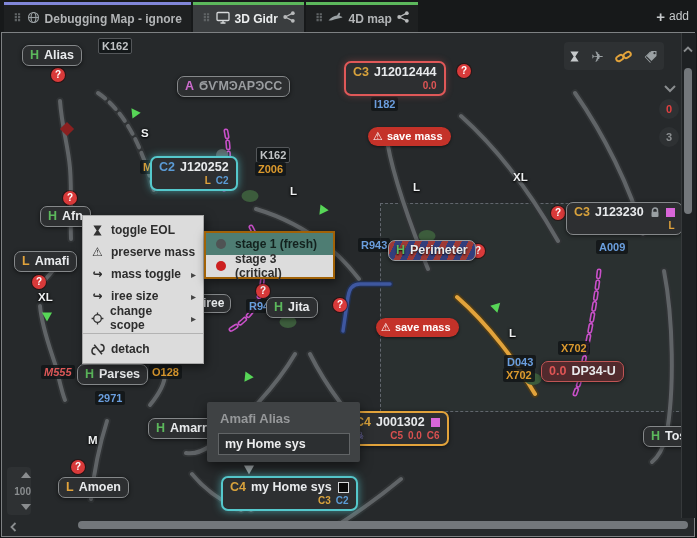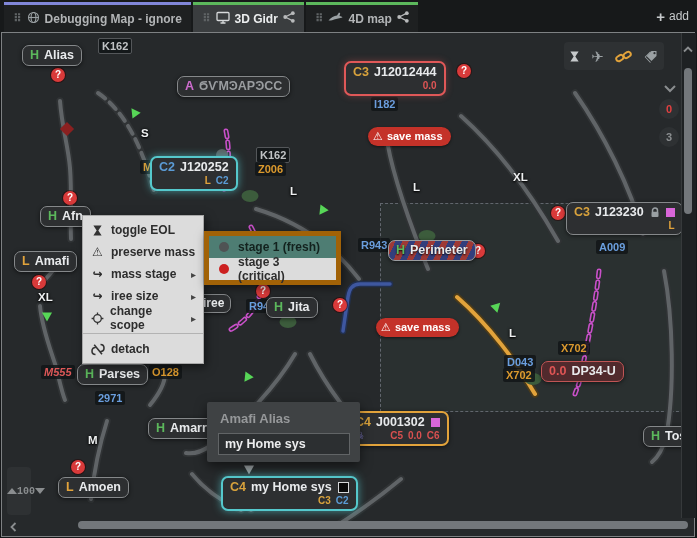--- a/index.html
+++ b/index.html
@@ -59,38 +59,38 @@
   .alert .w{font-size:11px;}
   
   .mtoolbar{position:absolute;left:564px;top:42px;width:100px;height:28px;background:#2e3133;border-radius:4px;
             display:flex;align-items:center;justify-content:space-around;z-index:8;}
   .mtoolbar span{display:inline-flex;cursor:pointer;}
   .plane{color:#9aa0a3;font-size:15px;line-height:15px;}
   .railchev{position:absolute;left:663px;top:79px;z-index:8;cursor:pointer;}
   .cbadge{position:absolute;width:20px;height:20px;border-radius:50%;background:#2e3133;text-align:center;
           line-height:20px;font-size:11px;font-weight:bold;z-index:8;cursor:pointer;}
   .zoomw{position:absolute;left:7px;top:467px;width:24px;height:48px;background:#2e3133;border-radius:4px;z-index:8;
-         display:flex;flex-direction:row;align-items:center;justify-content:space-between;padding:5px 0;box-sizing:border-box;font-family:Liberation Mono, monospace;}
+         display:flex;flex-direction:column;align-items:flex-end;justify-content:space-between;padding:5px 0;box-sizing:border-box;}
   .tri-up{width:0;height:0;border-left:5px solid transparent;border-right:5px solid transparent;border-bottom:6px solid #8a8d8f;cursor:pointer;}
   .tri-dn{width:0;height:0;border-left:5px solid transparent;border-right:5px solid transparent;border-top:6px solid #8a8d8f;cursor:pointer;}
   .zoomval{color:#8a8d8f;font-size:10px;font-weight:bold;}
   .vtrack{position:absolute;left:681px;top:33px;width:14px;height:485px;background:#1e2123;z-index:8;border-left:1px solid #36393b;}
   .vthumb{position:absolute;left:684px;top:68px;width:8px;height:146px;background:#73777b;border-radius:4px;z-index:9;cursor:pointer;}
   .vchev{position:absolute;left:683px;top:39px;z-index:9;cursor:pointer;}
   .hthumb{position:absolute;left:78px;top:521px;width:610px;height:8px;background:#73777b;border-radius:4px;z-index:9;cursor:pointer;}
   .hchev{position:absolute;left:10px;top:518px;z-index:9;cursor:pointer;}
   
   #cmenu{position:absolute;left:82px;top:192px;width:120px;background:#dcdcdc;border:1px solid #a8a8a8;
          box-shadow:2px 3px 9px rgba(0,0,0,.5);z-index:10;padding:3px 0;margin-top:23px;}
   .mi{height:22px;display:flex;align-items:center;gap:6px;padding:0 7px;font-size:12px;color:#2d2d2d;
       font-weight:bold;cursor:pointer;}
   .mi .ic{width:15px;display:inline-flex;justify-content:center;font-size:12px;}
   .mi .caret{margin-left:auto;font-size:10px;color:#444;}
   .mdiv{height:1px;background:#b3b3b3;margin:4px 0;}
-  #submenu{position:absolute;left:204px;top:231px;width:127px;background:#dcdcdc;border:5px solid #a16207;
+  #submenu{position:absolute;left:204px;top:231px;width:127px;background:#dcdcdc;border:2px solid #a16207;
            box-shadow:2px 3px 9px rgba(0,0,0,.5);z-index:10;}
   .si{height:22px;display:flex;align-items:center;gap:9px;padding:0 10px;font-size:12px;color:#2d2d2d;
       font-weight:bold;cursor:pointer;}
   .si.sel{background:#4e7d73;color:#13221e;}
   .dot{width:10px;height:10px;border-radius:50%;flex:0 0 auto;}
   
   #dialog{position:absolute;left:207px;top:402px;width:153px;height:60px;background:#3f4244;border-radius:2px;
           box-shadow:0 4px 12px rgba(0,0,0,.55);z-index:11;}
   #dialog .dtitle{position:absolute;left:13px;top:9px;color:#96989a;font-size:13px;font-weight:bold;}
   #dialog input{position:absolute;left:11px;top:31px;width:118px;height:20px;background:#2c2f31;
@@ -251,21 +251,21 @@
           </svg>
         </span>
         <span>toggle EOL</span>
       </div>
       <div class="mi">
         <span class="ic">⚠</span>
         <span>preserve mass</span>
       </div>
       <div class="mi">
         <span class="ic">↪</span>
-        <span>mass stage</span>
+        <span>mass toggle</span>
         <span class="caret">▸</span>
       </div>
       <div class="mi">
         <span class="ic">↪</span>
         <span>iree size</span>
         <span class="caret">▸</span>
       </div>
       <div class="mi">
         <span class="ic">
           <svg width="13" height="13" viewBox="0 0 13 13" fill="none" stroke="#333" stroke-width="1.3">

